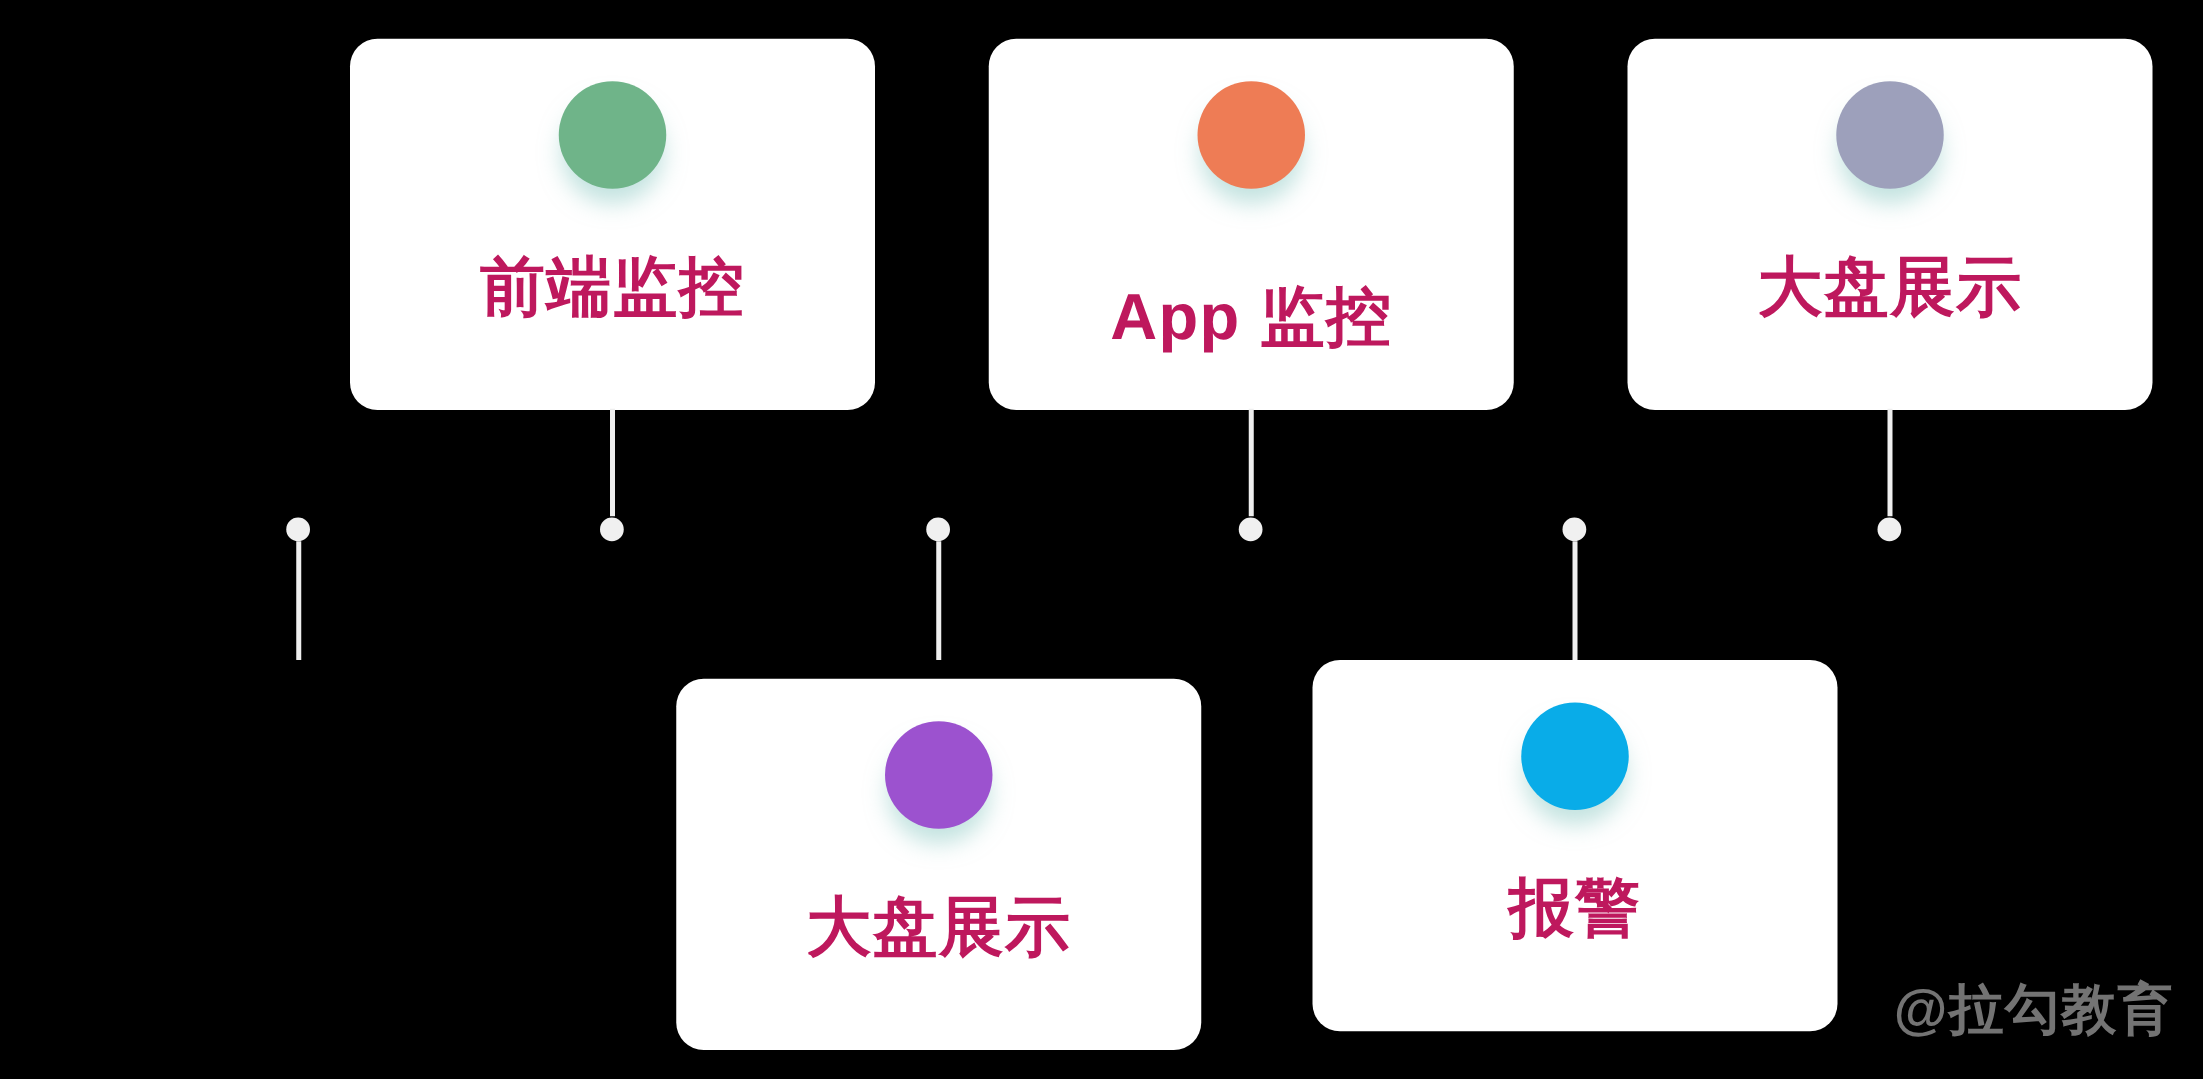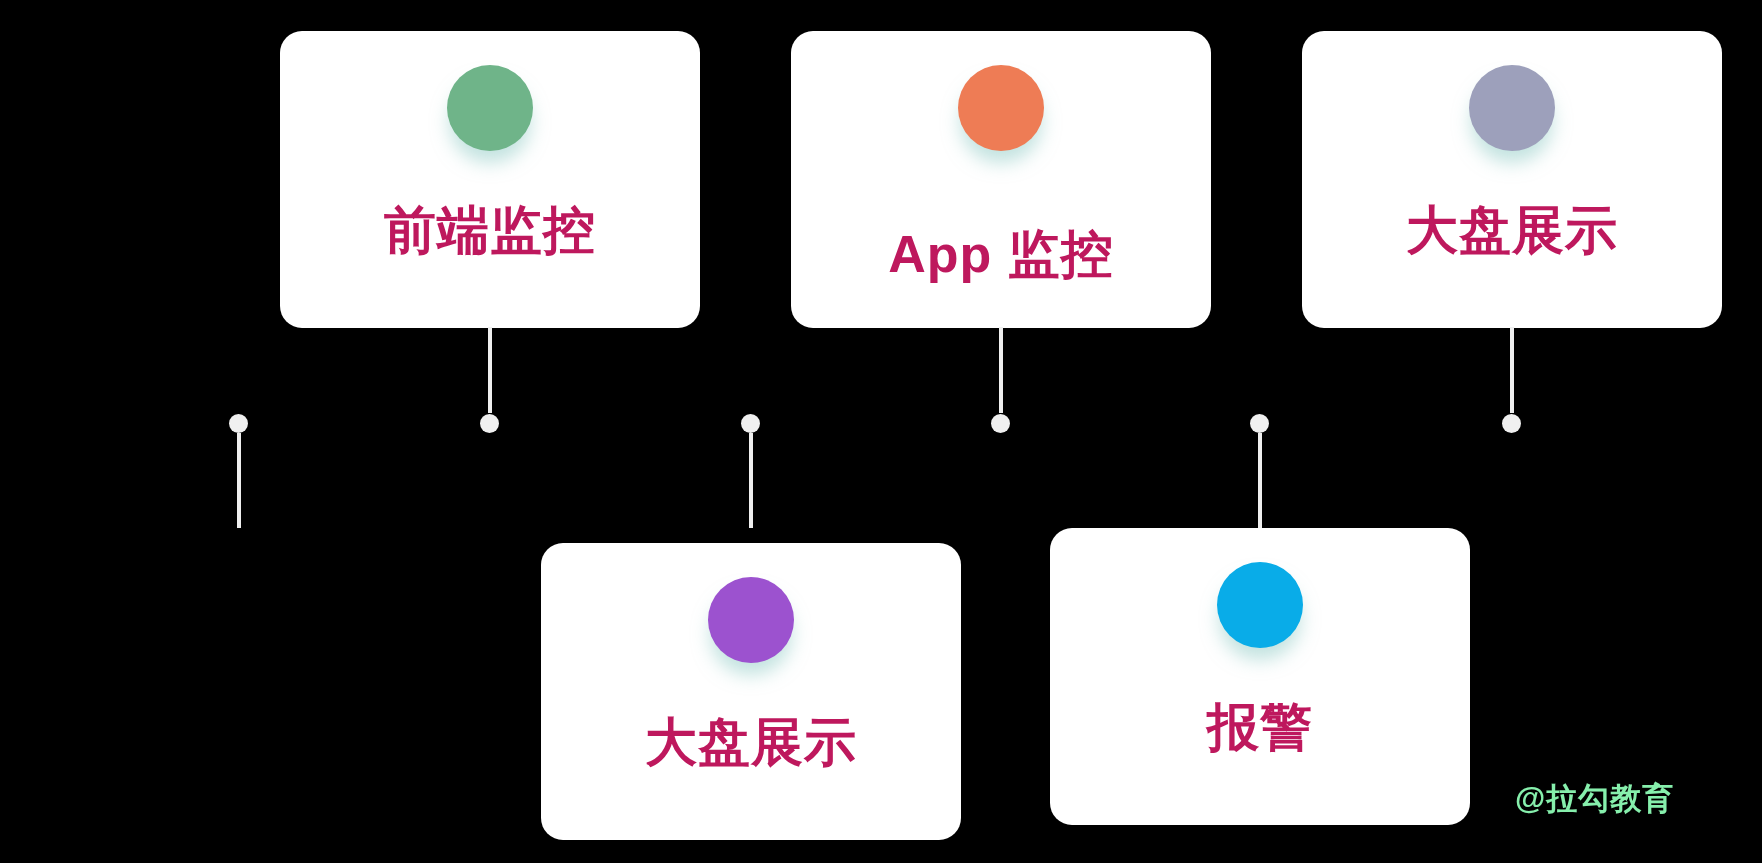--- a/index.html
+++ b/index.html
@@ -77,23 +77,23 @@
   .dot-c2 { left: 991px;  top: 414px; }
   .dot-c3 { left: 1502px; top: 414px; }
   .dot-c4 { left: 229px;  top: 414px; }
   .dot-c5 { left: 741px;  top: 414px; }
   .dot-c6 { left: 1250px; top: 414px; }
 
   .watermark {
     position: absolute;
     left: 1515px;
     top: 778px;
-    font-size: 31px;
+    font-size: 44px;
     font-weight: 700;
-    color: #86efac;
+    color: #737373;
     letter-spacing: 1px;
     white-space: nowrap;
     text-align: center;
   }
 </style>
 </head>
 <body>
 
 <div class="canvas">
 

